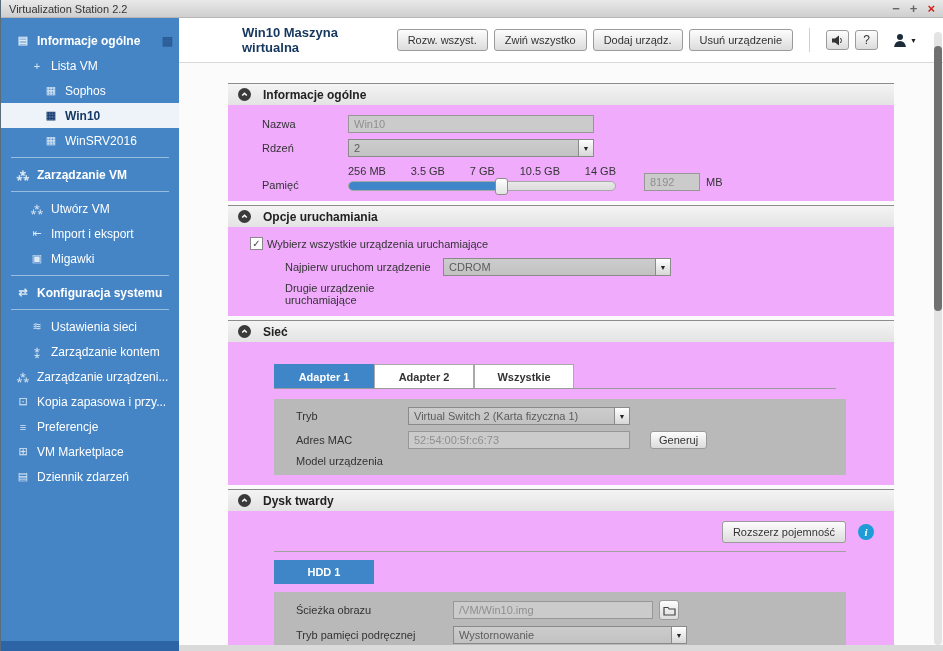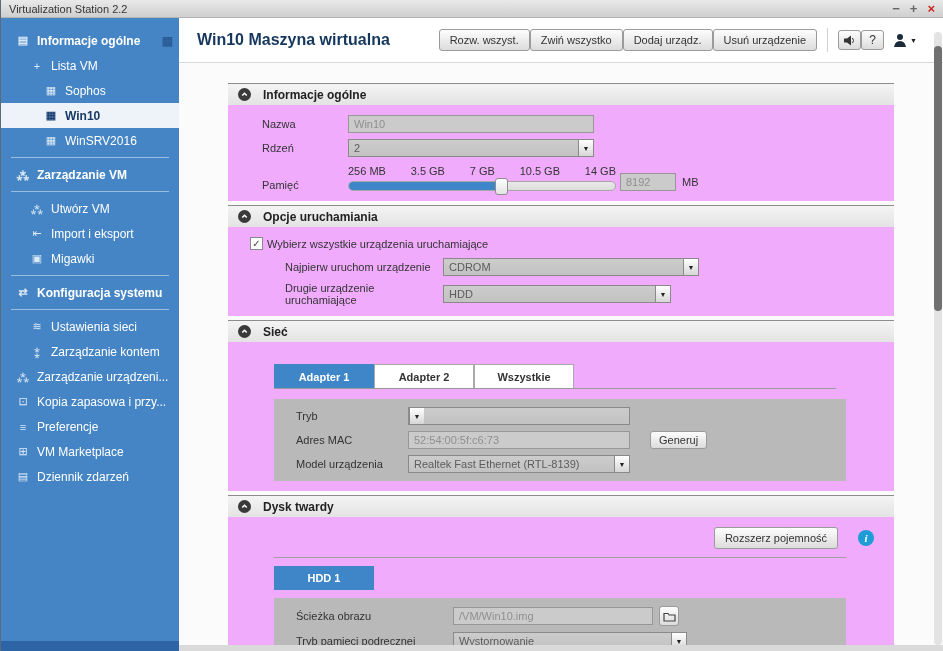--- a/index.html
+++ b/index.html
@@ -26,22 +26,22 @@
   .lvl2 { padding-left:42px; }
   .side-item.selected { background:#eef3f9; color:#163a66; font-weight:bold; }
   .side-item.selected .ico { color:#1d4374; }
   .side-div { height:1px; background:rgba(255,255,255,.45); margin:4px 10px; }
   .side-right-ico { margin-left:auto; color:#2b5c97; font-size:12px; }
   .sidebar-bottom { position:absolute; left:0; bottom:0; width:100%; height:4px; background:#2c64a6; }
 
   
   .main { flex:1; height:627px; position:relative; overflow:hidden; background:#fbfbfb; }
   .main-header { height:45px; background:#fff; border-bottom:1px solid #d8d8d8; display:flex; align-items:center; padding:0 26px 0 18px; }
-  .page-title { font-size:16px; font-weight:bold; color:#15375e; }
-  .hbtns { margin-left:auto; display:flex; align-items:center; }
+  .page-title { font-size:13px; font-weight:bold; color:#15375e;margin-left:45px; }
+  .hbtns { margin-left:auto; display:flex; gap:6px; align-items:center; }
   .btn { font-size:11px; color:#333; background:linear-gradient(#fdfdfd,#dcdcdc); border:1px solid #9b9b9b; border-radius:3px; padding:4px 10px; cursor:pointer; white-space:nowrap; }
   .hsep { width:1px; height:24px; background:#d0d0d0; margin:0 10px; }
   .tool-btn { width:23px; height:20px; background:linear-gradient(#fdfdfd,#dcdcdc); border:1px solid #9b9b9b; border-radius:3px; display:flex; align-items:center; justify-content:center; font-size:12px; color:#333; cursor:pointer; }
   .user-btn { display:flex; align-items:center; gap:2px; margin-left:8px; cursor:pointer; }
   .user-btn .caret { font-size:7px; color:#222; }
 
   
   .content { height:582px; overflow:hidden; padding-top:20px; }
   .section { width:666px; margin:0 auto 4px 49px; }
   .sec-header { height:22px; background:linear-gradient(#f4f4f4,#e3e3e3); border-top:1px solid #8c8c8c; display:flex; align-items:center; padding:0 10px; cursor:pointer; }
@@ -59,38 +59,38 @@
   .dd .val { flex:1; font-size:11px; color:#5c5c5c; padding:2px 5px; overflow:hidden; white-space:nowrap; }
   .dd .arrow { width:15px; border-left:1px solid #8a8a8a; background:linear-gradient(#ffffff,#d6d6d6); display:flex; align-items:center; justify-content:center; font-size:7px; color:#222; flex:none; }
 
   
   .mem-wrap { display:flex; align-items:flex-end; }
   .mem-slider { width:268px; }
   .ticks { display:flex; justify-content:space-between; font-size:11px; color:#333; margin-bottom:4px; }
   .track { position:relative; height:10px; border:1px solid #a7a7a7; border-radius:6px; background:linear-gradient(#e9e9e9,#dcdcdc); }
   .fill { position:absolute; left:0; top:0; bottom:0; background:#3e86c8; border-radius:6px 0 0 6px; }
   .handle { position:absolute; top:-4px; width:13px; height:17px; background:linear-gradient(#ffffff,#e3e3e3); border:1px solid #8e8e8e; border-radius:3px; cursor:pointer; }
-  .mem-val { margin-left:4px; display:flex; align-items:center; gap:6px; }
+  .mem-val { margin-left:28px; display:flex; align-items:center; gap:6px; }
 
   
   .chk-row { display:flex; align-items:center; margin-bottom:8px; }
   .chk { width:13px; height:13px; background:#fff; border:1px solid #8a8a8a; font-size:10px; line-height:12px; text-align:center; color:#444; margin-left:2px; cursor:pointer; }
   .chk-lab { font-size:11px; color:#333; margin-left:4px; }
   .w-lab2 { width:195px; padding-left:37px; }
 
   
   .tabs { display:flex; border-bottom:1px solid #9a9a9a; margin:4px 0 10px 26px; width:562px; }
   .tab { width:100px; height:24px; display:flex; align-items:center; justify-content:center; font-size:11px; font-weight:bold; color:#333; background:#fff; border:1px solid #aaa; border-bottom:none; cursor:pointer;margin-top:8px; }
   .tab.active { background:#3e86c8; color:#fff; border-color:#3e86c8; }
   .inner-panel { background:#b9b9b9; margin-left:26px; width:572px; padding:8px 14px; }
   .w-lab3 { width:120px; padding-left:8px; }
   .w-lab4 { width:165px; padding-left:8px; }
 
   
-  .disk-toolbar { display:flex; justify-content:flex-end; align-items:center; gap:20px; padding:0 0 8px 0; }
+  .disk-toolbar { display:flex; justify-content:flex-end; align-items:center; gap:12px; padding:0 0 8px 0; }
   .info-circle { width:16px; height:16px; border-radius:50%; background:#1e9cd7; color:#fff; font-size:11px; font-weight:bold; font-style:italic; display:flex; align-items:center; justify-content:center; font-family:"Liberation Serif", serif; cursor:pointer; }
   .disk-div { height:1px; background:#a0a0a0; margin:0 0 8px 26px; width:572px; }
   .hdd-tab { width:100px; height:24px; margin-left:26px; background:#3e86c8; color:#fff; font-size:11px; font-weight:bold; display:flex; align-items:center; justify-content:center; margin-bottom:8px; cursor:pointer; }
   .icon-btn { width:20px; height:20px; background:linear-gradient(#fdfdfd,#dcdcdc); border:1px solid #9b9b9b; border-radius:3px; display:flex; align-items:center; justify-content:center; margin-left:6px; cursor:pointer; }
 
   
   .vscroll { position:absolute; top:14px; right:1px; bottom:0; width:8px; background:#e3e3e3; border-radius:4px; }
   .vscroll .thumb { position:absolute; top:14px; left:0; width:8px; height:265px; background:#707070; border-radius:4px; cursor:pointer; }
 
   
@@ -274,31 +274,27 @@
             </span>
             <span class="sec-title">Opcje uruchamiania</span>
           </div>
           <div class="sec-body">
             <div class="chk-row">
               <span class="chk">✓</span>
               <span class="chk-lab">Wybierz wszystkie urządzenia uruchamiające</span>
             </div>
             <div class="frow">
               <span class="flabel w-lab2">Najpierw uruchom urządzenie</span>
-              <span class="dd" style="width:256px">
+              <span class="dd" style="width:228px">
                 <span class="val">CDROM</span>
                 <span class="arrow">▼</span>
               </span>
             </div>
             <div class="frow">
               <span class="flabel w-lab2">Drugie urządzenie uruchamiające</span>
-              <span class="dd" style="width:228px">
-                <span class="val">HDD</span>
-                <span class="arrow">▼</span>
-              </span>
             </div>
           </div>
         </div>
 
         <div class="section">
           <div class="sec-header">
             <span class="chev">
               <svg width="9" height="9" viewBox="0 0 10 10">
                   <path d="M2.5 6.2 L5 3.6 L7.5 6.2" stroke="#fff" fill="none" stroke-width="1.7"></path>
                 </svg>
@@ -308,34 +304,31 @@
           <div class="sec-body">
             <div class="tabs">
               <span class="tab active">Adapter 1</span>
               <span class="tab">Adapter 2</span>
               <span class="tab">Wszystkie</span>
             </div>
             <div class="inner-panel">
               <div class="frow">
                 <span class="flabel w-lab3">Tryb</span>
                 <span class="dd" style="width:222px">
+                  <span class="val">Virtual Switch 2 (Karta fizyczna 1)</span>
                   <span class="arrow">▼</span>
                 </span>
               </div>
               <div class="frow">
                 <span class="flabel w-lab3">Adres MAC</span>
                 <input class="txt" style="width: 222px;" value="52:54:00:5f:c6:73">
                 <button class="btn" style="margin-left:20px; padding:2px 8px;">Generuj</button>
               </div>
               <div class="frow">
                 <span class="flabel w-lab3">Model urządzenia</span>
-                <span class="dd" style="width:222px">
-                  <span class="val">Realtek Fast Ethernet (RTL-8139)</span>
-                  <span class="arrow">▼</span>
-                </span>
               </div>
             </div>
           </div>
         </div>
 
         <div class="section">
           <div class="sec-header">
             <span class="chev">
               <svg width="9" height="9" viewBox="0 0 10 10">
                   <path d="M2.5 6.2 L5 3.6 L7.5 6.2" stroke="#fff" fill="none" stroke-width="1.7"></path>

